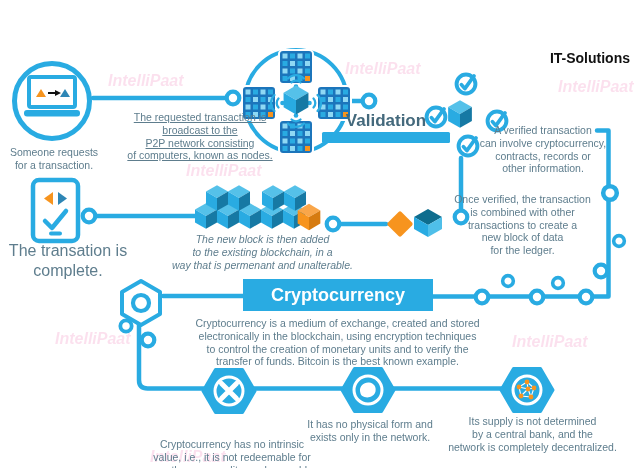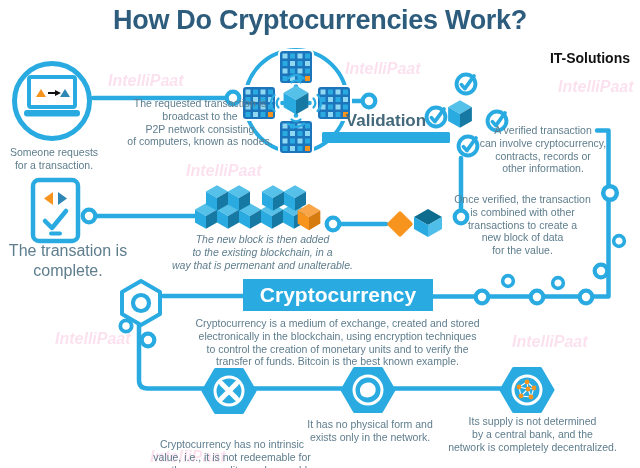--- a/index.html
+++ b/index.html
@@ -9,21 +9,21 @@
   svg.layer { position:absolute; left:0; top:0; }
   .txt { position:absolute; color:#5E7D8D; font-size:16px; line-height:1.22;
          text-align:center; white-space:pre-line; z-index:3; }
   .title { position:absolute; left:0; top:5px; width:640px; text-align:center;
            font-size:27px; font-weight:600; color:#2D5C7C; letter-spacing:-0.3px; z-index:3; }
   .brand { position:absolute; right:10px; top:50px; font-size:14px; font-weight:700;
            color:#111111; z-index:3; }
   .vlabel { position:absolute; left:326px; top:111px; width:120px; text-align:center;
             font-size:17px; font-weight:600; color:#44697C; z-index:3; }
   .banner { position:absolute; left:243px; top:279px; width:190px; height:32px;
-            background:#29ABE2; color:#ffffff; font-size:21px; font-weight:600;
+            background:#29ABE2; color:#ffffff; font-size:18px; font-weight:600;
             text-align:center; line-height:32px; z-index:3; }
   .wm { position:absolute; font-size:16px; font-weight:700; font-style:italic;
         color:#ec4899; opacity:0.16; z-index:1; }
   .small { font-size:10.5px; }
 </style>
 </head>
 <body>
 
 <div id="canvas">
 
@@ -192,44 +192,43 @@
             <circle cx="7" cy="-2" r="2.4"></circle>
           <circle cx="4" cy="7" r="2.4"></circle>
             <circle cx="-6" cy="6" r="2.4"></circle>
           <circle cx="-8" cy="-3" r="2.4"></circle>
             <circle cx="1" cy="-1" r="2.4"></circle>
         </g>
       </g>
     </g>
   </svg>
 
-  <div class="title">How Do Cryptocurrencies Work?</div>
   <div class="brand">IT-Solutions</div>
 
   <div class="txt small" style="left:-2px; top:146px; width:112px;">Someone requests
 for a transaction.</div>
 
-  <div class="txt small" style="left:105px; top:97px; width:190px;">The requested transaction is
+  <div class="txt small" style="left:105px; top:111px; width:190px;text-decoration:underline;">The requested transaction is
 broadcast to the
 P2P network consisting
 of computers, known as nodes.</div>
 
   <div class="vlabel">Validation</div>
 
 
   <div class="txt small" style="left:478px; top:124px; width:130px;">A verified transaction
 can involve cryptocurrency,
 contracts, records or
 other information.</div>
 
   <div class="txt small" style="left:440px; top:193px; width:165px;">Once verified, the transaction
 is combined with other
 transactions to create a
 new block of data
-for the value.</div>
+for the ledger.</div>
 
   <div class="txt" style="left:2px; top:241px; width:132px;">The transation is complete.</div>
 
   <div class="txt small" style="left:160px; top:233px; width:205px;font-style:italic;">The new block is then added
 to the existing blockchain, in a
 way that is permenant and unalterable.</div>
 
   <div class="banner">Cryptocurrency</div>
 
   <div class="txt small" style="left:190px; top:317px; width:295px;">Cryptocurrency is a medium of exchange, created and stored

